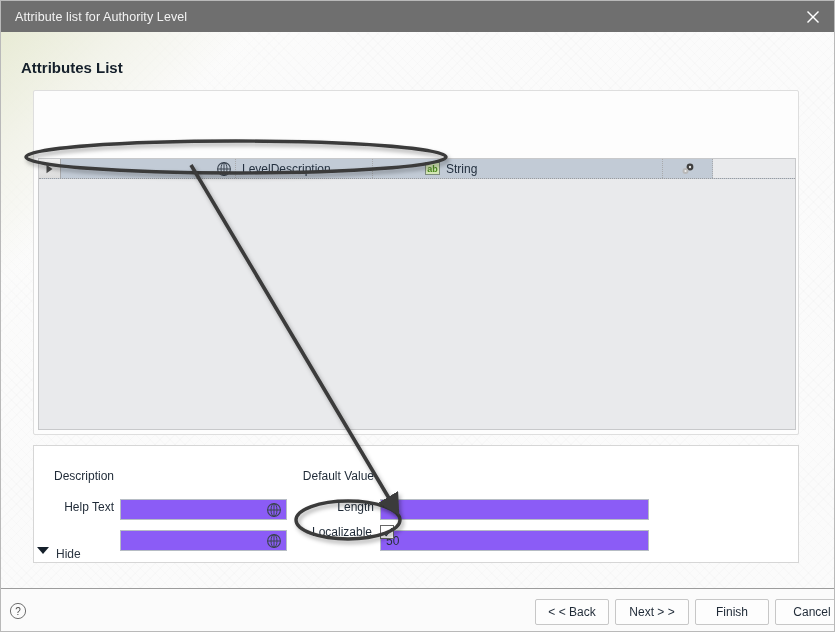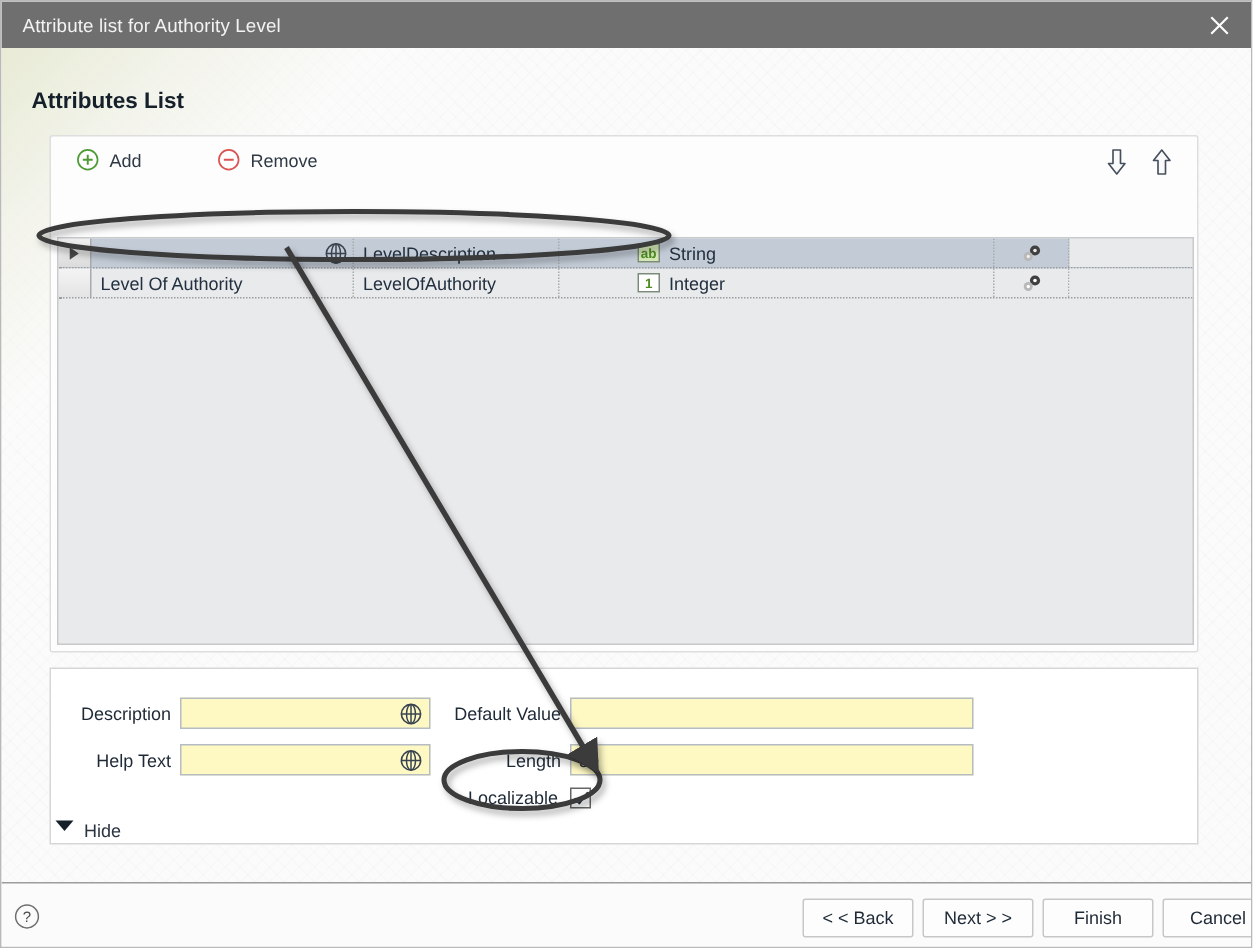--- a/index.html
+++ b/index.html
@@ -178,27 +178,27 @@
     border: 1px solid #d6d6d6;
     box-sizing: border-box;
   }
   .flabel {
     position: absolute;
     font-size: 12px; color: #1f2a37;
     text-align: right;
   }
   .finput {
     position: absolute;
-    background: #fef9c3;
+    background: #8b5cf6;
     border: 1px solid #b6bcc4;
     box-sizing: border-box;
     height: 21px;
     display: flex; align-items: center;
     padding-left: 5px;
-    font-size: 12px; color: #28323d;
+    font-size: 12px; color: #28323d; margin-top: 34px;
   }
   .finput .globe-in {
     position: absolute; right: 4px; top: 2px;
   }
 
   .checkrow {
     position: absolute;
     display: flex; align-items: center; gap: 8px;
   }
   .cbox {
@@ -273,50 +273,20 @@
       </svg>
     </div>
   </div>
 
   <div class="body">
 
     <div class="page-title">Attributes List</div>
 
     <div class="card">
 
-      <div class="toolbar">
-
-        <div class="tbtn add">
-          <svg class="circ-icon" viewBox="0 0 16 16">
-            <circle cx="8" cy="8" r="7" fill="#ffffff" stroke="#4e9a34" stroke-width="1.2"></circle>
-            <line x1="4.5" y1="8" x2="11.5" y2="8" stroke="#4e9a34" stroke-width="1.4"></line>
-            <line x1="8" y1="4.5" x2="8" y2="11.5" stroke="#4e9a34" stroke-width="1.4"></line>
-          </svg>
-          <span>Add</span>
-        </div>
-
-        <div class="tbtn remove">
-          <svg class="circ-icon" viewBox="0 0 16 16">
-            <circle cx="8" cy="8" r="7" fill="#ffffff" stroke="#d9534f" stroke-width="1.2"></circle>
-            <line x1="4.5" y1="8" x2="11.5" y2="8" stroke="#d9534f" stroke-width="1.4"></line>
-          </svg>
-          <span>Remove</span>
-        </div>
-
-        <div class="sortbtn down">
-          <svg width="15" height="20" viewBox="0 0 15 20">
-            <path d="M5 2 L10 2 L10 11 L13 11 L7.5 18 L2 11 L5 11 Z" fill="#fafafa" stroke="#46505e" stroke-width="1.1" stroke-linejoin="round"></path>
-          </svg>
-        </div>
-        <div class="sortbtn up">
-          <svg width="15" height="20" viewBox="0 0 15 20">
-            <path d="M5 18 L10 18 L10 9 L13 9 L7.5 2 L2 9 L5 9 Z" fill="#fafafa" stroke="#46505e" stroke-width="1.1" stroke-linejoin="round"></path>
-          </svg>
-        </div>
-      </div>
 
       <div class="grid">
 
 
         <div class="grow selected">
           <div class="cell c-sel">
             <svg width="9" height="10" viewBox="0 0 9 10">
               <path d="M1.5 0.8 L7.5 5 L1.5 9.2 Z" fill="#4a4a4a"></path>
             </svg>
           </div>
@@ -337,38 +307,20 @@
             <svg width="16" height="14" viewBox="0 0 16 14">
               <circle cx="10" cy="5" r="3.4" fill="#3f3f3f"></circle>
               <circle cx="10" cy="5" r="1.2" fill="#e8e8e8"></circle>
               <circle cx="5.5" cy="9" r="3" fill="#b8b8b8"></circle>
               <circle cx="5.5" cy="9" r="1.1" fill="#efefef"></circle>
             </svg>
           </div>
           <div class="cell c-pad"></div>
         </div>
 
-        <div class="grow">
-          <div class="cell c-sel"></div>
-          <div class="cell c-disp">Level Of Authority</div>
-          <div class="cell c-name">LevelOfAuthority</div>
-          <div class="cell c-type">
-            <span class="typeicon num">1</span>
-            <span>Integer</span>
-          </div>
-          <div class="cell c-state">
-            <svg width="16" height="14" viewBox="0 0 16 14">
-              <circle cx="10" cy="5" r="3.4" fill="#3f3f3f"></circle>
-              <circle cx="10" cy="5" r="1.2" fill="#ffffff"></circle>
-              <circle cx="5.5" cy="9" r="3" fill="#b8b8b8"></circle>
-              <circle cx="5.5" cy="9" r="1.1" fill="#ffffff"></circle>
-            </svg>
-          </div>
-          <div class="cell c-pad"></div>
-        </div>
 
       </div>
     </div>
 
     <div class="formpanel">
 
       <div class="flabel" style="left:8px; top:23px; width:72px;">Description</div>
       <div class="finput" style="left:86px; top:19px; width:167px;">
         <span></span>
         <svg class="globe-in" width="16" height="16" viewBox="0 0 16 16">

